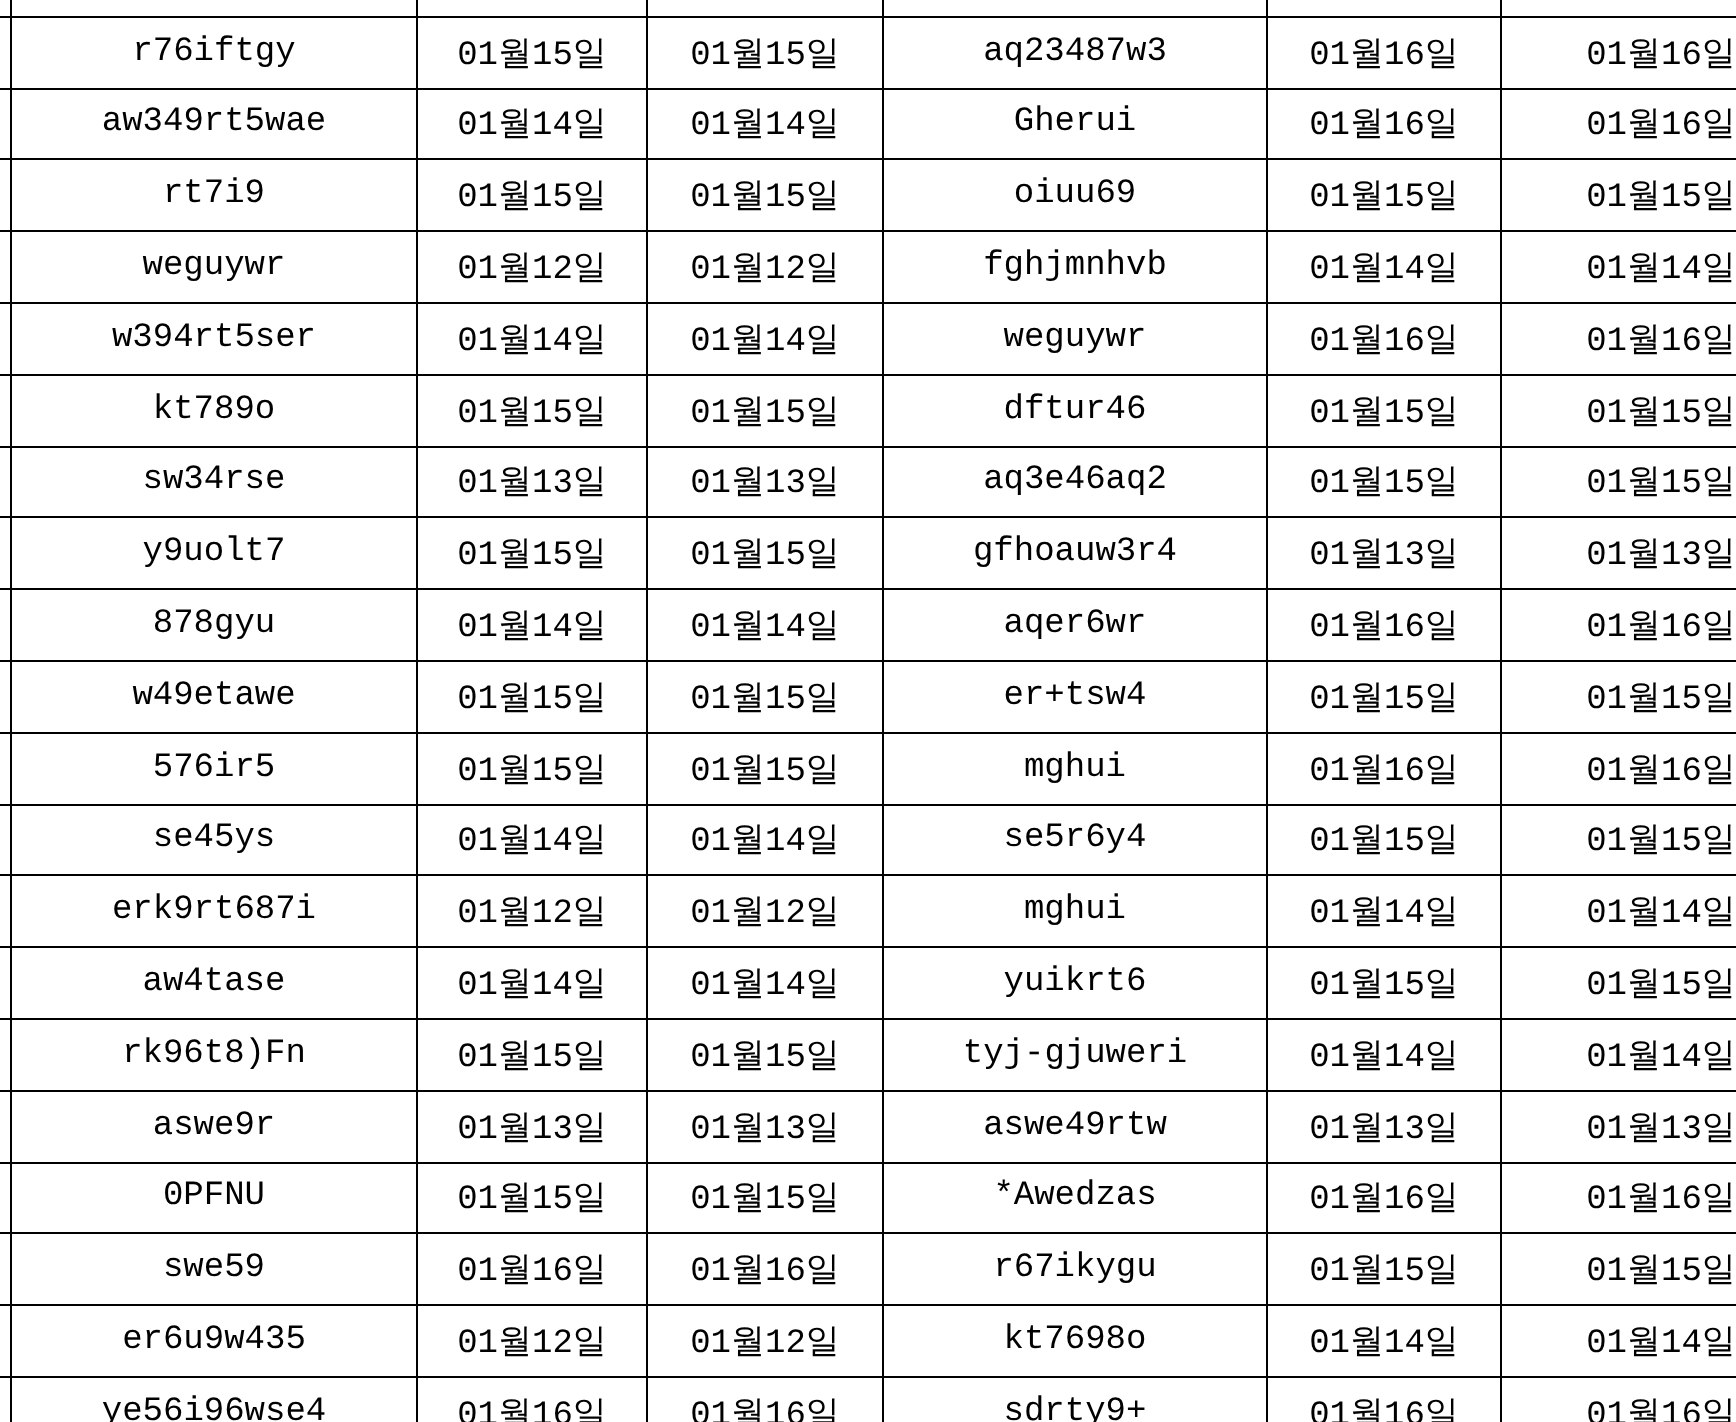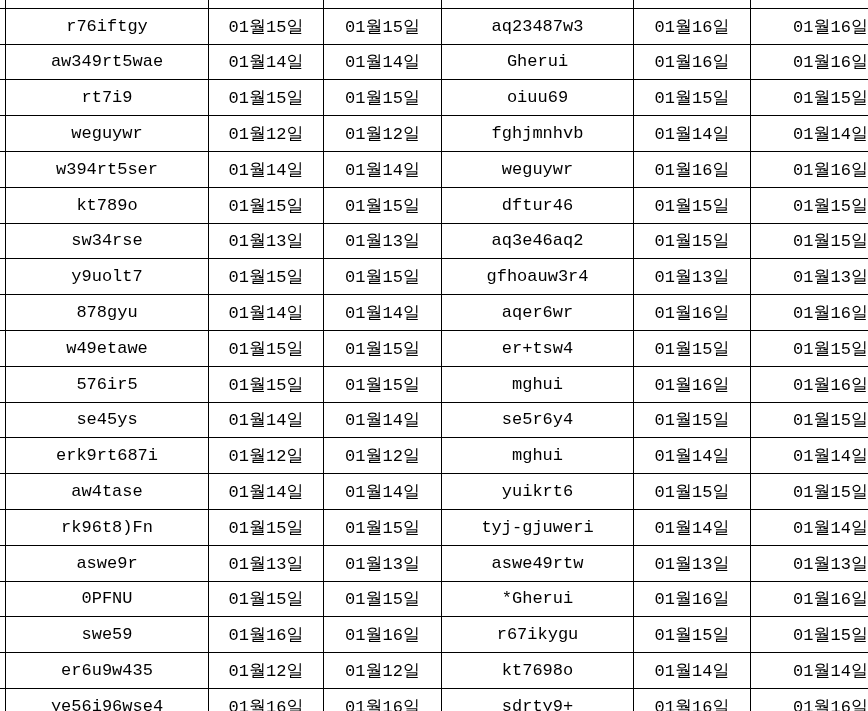--- a/index.html
+++ b/index.html
@@ -214,21 +214,21 @@
     <td class="data-cell">01월13일</td>
     <td class="data-cell">aswe49rtw</td>
     <td class="data-cell">01월13일</td>
     <td class="data-cell">01월13일</td>
   </tr>
         <tr>
     <td class="lead-cell"></td>
     <td class="data-cell">0PFNU</td>
     <td class="data-cell">01월15일</td>
     <td class="data-cell">01월15일</td>
-    <td class="data-cell">*Gherui</td>
+    <td class="data-cell">*Awedzas</td>
     <td class="data-cell">01월16일</td>
     <td class="data-cell">01월16일</td>
   </tr>
         <tr>
     <td class="lead-cell"></td>
     <td class="data-cell">swe59</td>
     <td class="data-cell">01월16일</td>
     <td class="data-cell">01월16일</td>
     <td class="data-cell">r67ikygu</td>
     <td class="data-cell">01월15일</td>

